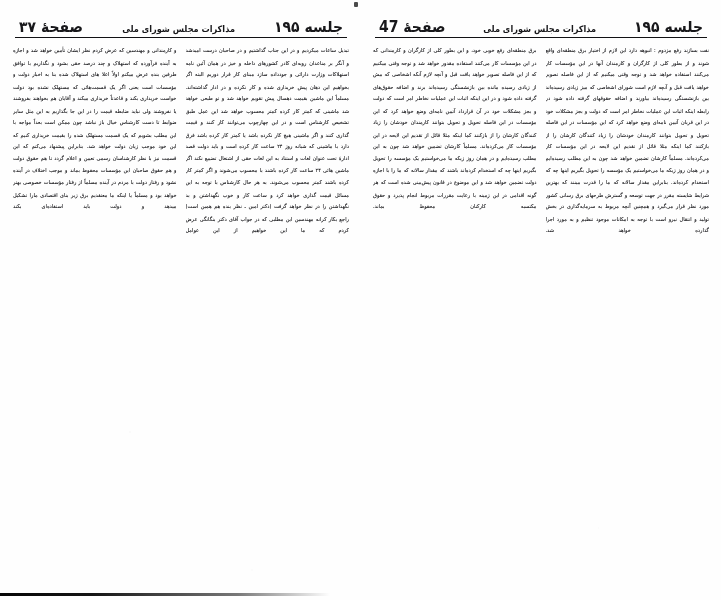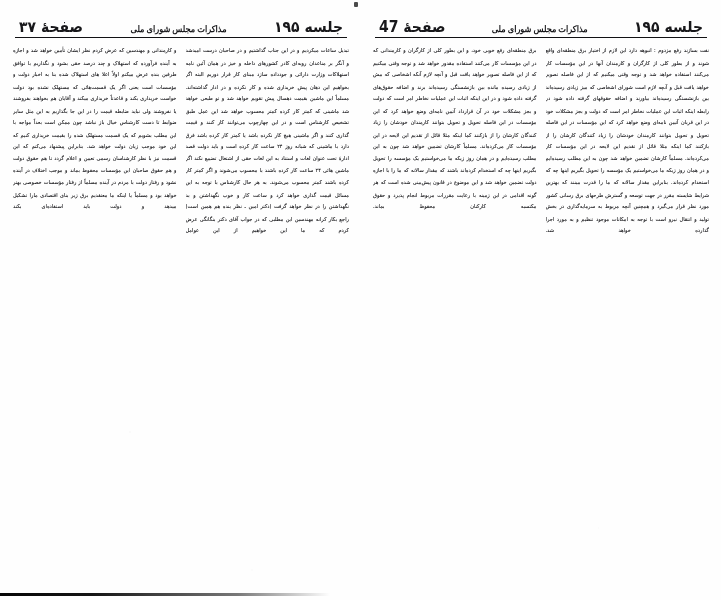--- a/index.html
+++ b/index.html
@@ -55,21 +55,21 @@
     color: #17171a;
   }
   .hdr-side, .hdr-center {
     font-size: 14px;
     font-weight: bold;
     letter-spacing: 0.2px;
     white-space: nowrap;
     line-height: 11px;
     transform: scaleY(1.08);
   }
-  .hdr-center { font-size: 8.2px; font-family: Liberation Serif, serif; }
+  .hdr-center { font-size: 8.2px; }
   .hdr-side { min-width: 52px; }
   .hdr-side.end { text-align: left; }
 
   .rule {
     height: 0;
     margin: 2px 2px 0 2px;
     border-top: 1.6px solid #111114;
     box-shadow: 0 1.4px 0 -0.6px rgba(0,0,0,0.35);
   }
 

